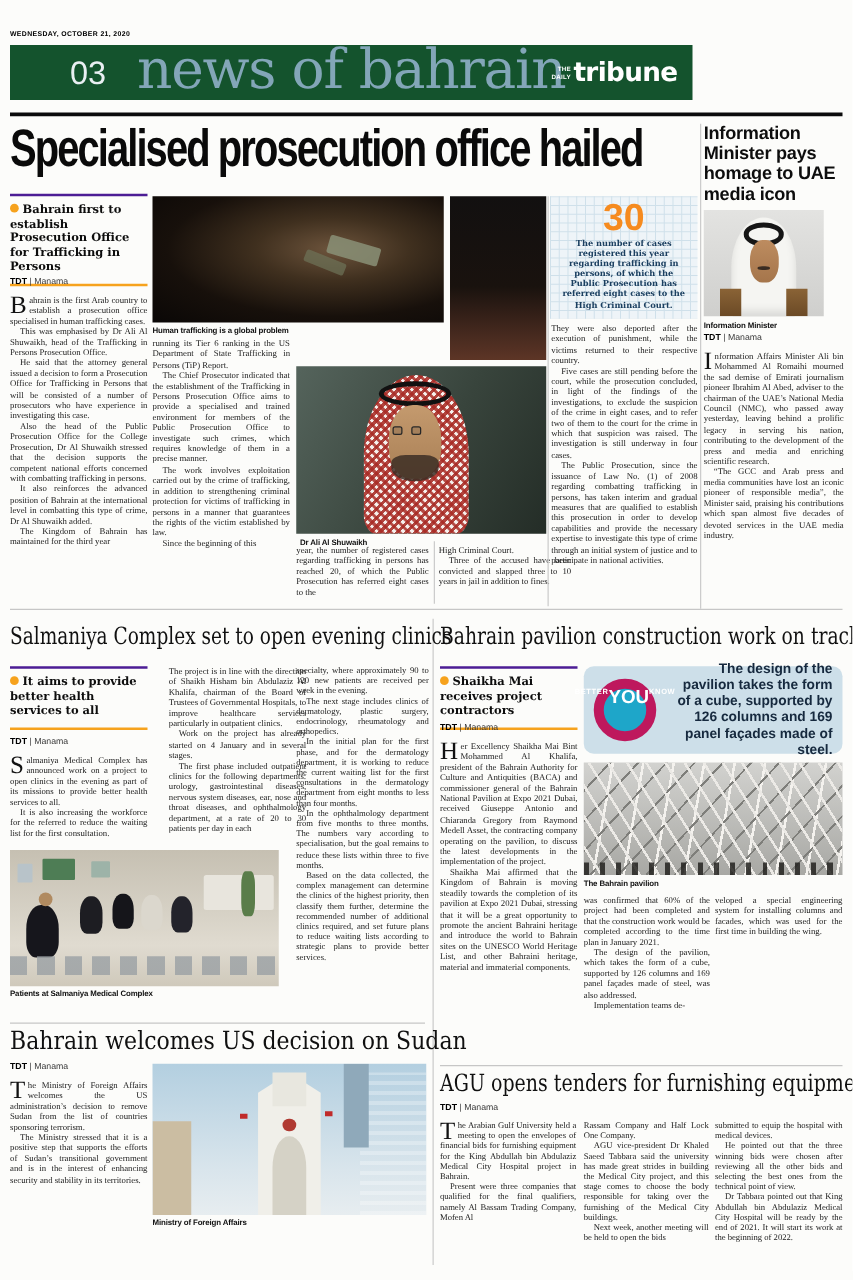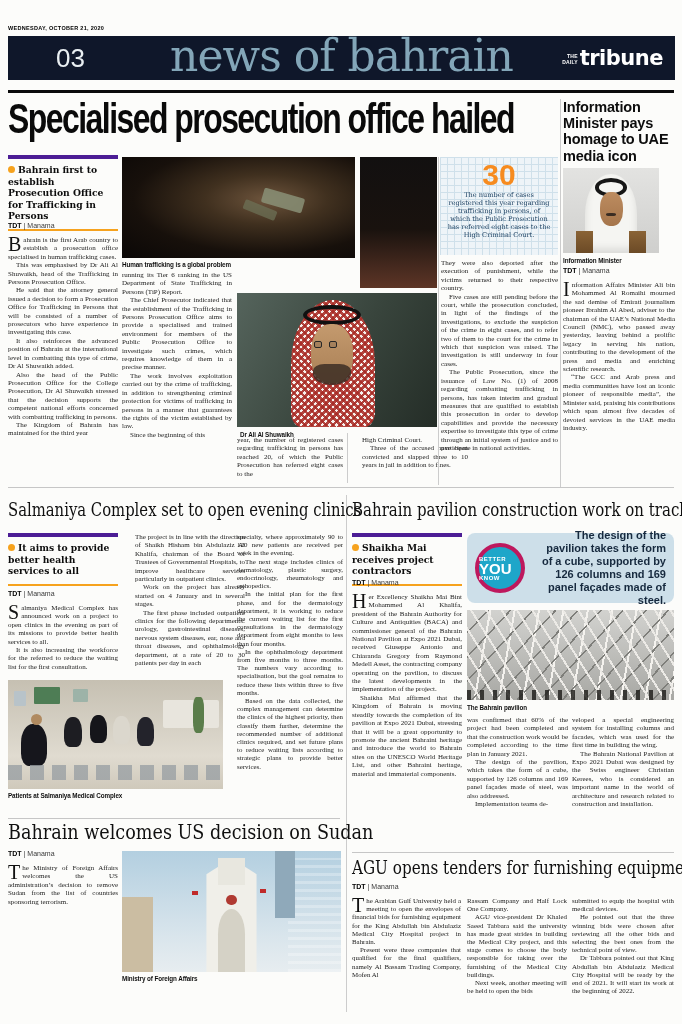--- a/index.html
+++ b/index.html
@@ -1,21 +1,21 @@
 <!DOCTYPE html>
 <html><head>
 <meta charset="utf-8">
 <style>
   *{box-sizing:border-box;margin:0;padding:0}
   html,body{background:#ffffff}
   .page{position:relative;width:682px;height:1024px;background:#fcfcfa;overflow:hidden;font-family:"Liberation Serif",serif}
 
   
   .date{position:absolute;left:8px;top:25px;font:bold 5.5px "Liberation Sans",sans-serif;letter-spacing:.3px;color:#000}
-  .band{position:absolute;left:8px;top:36px;width:667px;height:44px;background:#0f172a}
+  .band{position:absolute;left:8px;top:36px;width:546px;height:44px;background:#14532d}
   .pageno{position:absolute;left:48px;top:7px;font:26px/30px "Liberation Sans",sans-serif;color:#e9eff2}
   .sectitle{position:absolute;left:0;top:-8px;width:100%;text-align:center;font-family:"DejaVu Serif",serif;font-size:44px;line-height:56px;color:#83a6b8;letter-spacing:-1px}
   .brand{position:absolute;right:12px;top:12px;display:flex;align-items:flex-end;color:#fff}
   .brand .sm{font:bold 5px/5.5px "Liberation Sans",sans-serif;text-align:right;margin:0 2px 3px 0;letter-spacing:.2px}
   .brand .big{font-family:"DejaVu Sans",sans-serif;font-weight:bold;font-size:21px;line-height:20px;letter-spacing:-.5px}
   .rule-black{position:absolute;left:8px;top:90px;width:666px;height:2.5px;background:#0b0b0b}
 
   
   .hr{position:absolute;height:1px;background:#c6c6c6}
   .vr{position:absolute;width:1px;background:#cccccc}
@@ -31,31 +31,31 @@
 
   
   .col{position:absolute;font-family:"Liberation Serif",serif;font-size:7px;line-height:8.4px;color:#1b1b1b;text-align:justify}
   .col p{margin:0}
   .col p.ind{text-indent:8px}
   .tight{font-size:6.9px;line-height:8.2px}
   .dc{float:left;font-family:"Liberation Serif",serif;font-size:20px;line-height:16px;padding-right:2px;color:#111}
   .caption{position:absolute;font-family:"Liberation Sans",sans-serif;font-weight:bold;font-size:6.3px;letter-spacing:-.1px;color:#0f0f0f}
   .byline{position:absolute;font-family:"Liberation Sans",sans-serif;font-size:7px;color:#3a3a3a}
   .byline .tdt{font-weight:bold;color:#000}
-  .callout{position:absolute;border-top:4px solid #4c1d95;border-bottom:2px solid #f6a21d;padding:5px 0 7px;font-family:"DejaVu Serif",serif;font-weight:bold;font-size:9.2px;line-height:11.5px;color:#0d0d0d}
+  .callout{position:absolute;border-top:2px solid #4c1d95;border-bottom:2px solid #f6a21d;padding:5px 0 7px;font-family:"DejaVu Serif",serif;font-weight:bold;font-size:9.2px;line-height:11.5px;color:#0d0d0d}
   .dot{display:inline-block;width:7px;height:7px;border-radius:50%;background:#f6a21d;margin-right:3px}
 
   
   .factbox{position:absolute;left:440px;top:157px;width:118px;height:98px;background:#eef4f8;background-image:linear-gradient(#cfe0ea 1px,transparent 1px),linear-gradient(90deg,#cfe0ea 1px,transparent 1px);background-size:7px 7px;text-align:center;padding:2px 7px}
   .factbox .num{font:bold 30px/32px "Liberation Sans",sans-serif;color:#f68b1f}
-  .factbox .txt{font-family:"DejaVu Serif",serif;font-weight:normal;font-size:6.6px;line-height:8.1px;color:#1b3f60}
+  .factbox .txt{font-family:"DejaVu Serif",serif;font-weight:bold;font-size:6.6px;line-height:8.1px;color:#1b3f60}
 
   
   .knowbox{position:absolute;left:467px;top:533px;width:207px;height:70px;background:#cddfe9;border-radius:8px;display:flex;align-items:center;padding:6px 8px}
-  .badge{flex:none;width:50px;height:50px;border-radius:50%;background:#1ea6c9;border:4px solid #be185d;color:#fff;display:flex;flex-direction:column;justify-content:center;text-align:left;font-family:"Liberation Sans",sans-serif;margin-right:8px}
+  .badge{flex:none;width:50px;height:50px;border-radius:50%;background:#1ea6c9;border:8px solid #be185d;color:#fff;display:flex;flex-direction:row;justify-content:center;text-align:left;font-family:"Liberation Sans",sans-serif;margin-right:8px}
   .badge .s{font-size:6px;font-weight:bold;letter-spacing:.5px}
   .badge .b{font-size:15px;line-height:13px;font-weight:bold}
   .knowfact{flex:1;font:bold 11px/13px "Liberation Sans",sans-serif;color:#16293e;text-align:right}
 
   
   .ph{position:absolute;overflow:hidden}
   #ph-trafficking{left:122px;top:157px;width:233px;height:101px;background:radial-gradient(ellipse at 62% 42%,#6d543c 0%,#40301f 30%,#17100b 65%,#0a0706 100%)}
   .bill{position:absolute;left:60%;top:36%;width:42px;height:15px;background:#8a9077;border-radius:2px;transform:rotate(16deg);opacity:.85}
   .bill2{position:absolute;left:52%;top:48%;width:34px;height:10px;background:#6e7459;border-radius:2px;transform:rotate(22deg);opacity:.7}
   #ph-strip{left:360px;top:157px;width:77px;height:131px;background:linear-gradient(180deg,#121010 0%,#19120e 55%,#472a1f 85%,#5d3526 100%)}
@@ -126,22 +126,22 @@
   <div class="callout" style="left:8px;top:155px;width:110px">
     <span class="dot"></span><span>Bahrain first to establish Prosecution Office for Trafficking in Persons</span>
   </div>
   <div class="byline" style="left:8px;top:222px">
     <span class="tdt">TDT</span> <span>|</span> <span>Manama</span>
   </div>
   <div class="col" style="left:8px;top:236px;width:110px">
     <p><span class="dc">B</span><span>ahrain is the first Arab country to establish a prosecution office specialised in human trafficking cases.</span></p>
     <p class="ind">This was emphasised by Dr Ali Al Shuwaikh, head of the Trafficking in Persons Prosecution Office.</p>
     <p class="ind">He said that the attorney general issued a decision to form a Prosecution Office for Trafficking in Persons that will be consisted of a number of prosecutors who have experience in investigating this case.</p>
+    <p class="ind">Also the head of the Public Prosecution Office for the College Prosecution, Dr Al Shuwaikh stressed that the decision supports the competent national efforts concerned with combatting trafficking in persons.</p>
     <p class="ind">It also reinforces the advanced position of Bahrain at the international level in combatting this type of crime, Dr Al Shuwaikh added.</p>
-    <p class="ind">Also the head of the Public Prosecution Office for the College Prosecution, Dr Al Shuwaikh stressed that the decision supports the competent national efforts concerned with combatting trafficking in persons.</p>
     <p class="ind">The Kingdom of Bahrain has maintained for the third year</p>
   </div>
 
   <div class="ph" id="ph-trafficking">
     <div class="bill"></div>
     <div class="bill2"></div>
   </div>
   <div class="caption" style="left:122px;top:261px">Human trafficking is a global problem</div>
 
   <div class="ph" id="ph-strip"></div>
@@ -159,21 +159,21 @@
     <div class="face"></div>
     <div class="lens l"></div>
     <div class="lens r"></div>
     <div class="beard"></div>
   </div>
   <div class="caption" style="left:240px;top:431px">Dr Ali Al Shuwaikh</div>
 
   <div class="col" style="left:237px;top:436px;width:106px">
     <p>year, the number of registered cases regarding trafficking in persons has reached 20, of which the Public Prosecution has referred eight cases to the</p>
   </div>
-  <div class="col" style="left:362px;top:436px;width:106px">
+  <div class="col" style="left:351px;top:436px;width:106px">
     <p>High Criminal Court.</p>
     <p class="ind">Three of the accused have been convicted and slapped three to 10 years in jail in addition to fines.</p>
   </div>
 
   <div class="factbox">
     <div class="num">30</div>
     <div class="txt">The number of cases registered this year regarding trafficking in persons, of which the Public Prosecution has referred eight cases to the High Criminal Court.</div>
   </div>
 
   <div class="col" style="left:441px;top:259px;width:117px">
@@ -271,29 +271,29 @@
     <div class="crowd"></div>
   </div>
   <div class="caption" style="left:467px;top:704px">The Bahrain pavilion</div>
   <div class="col" style="left:467px;top:716px;width:101px">
     <p>was confirmed that 60% of the project had been completed and that the construction work would be completed according to the time plan in January 2021.</p>
     <p class="ind">The design of the pavilion, which takes the form of a cube, supported by 126 columns and 169 panel façades made of steel, was also addressed.</p>
     <p class="ind">Implementation teams de-</p>
   </div>
   <div class="col" style="left:572px;top:716px;width:102px">
     <p>veloped a special engineering system for installing columns and facades, which was used for the first time in building the wing.</p>
-    <p class="ind">The Bahrain National Pavilion at Expo 2021 Dubai was designed by the Swiss engineer Christian Kerees, who is considered an important name in the world of architecture and research related to construction and installation.</p>
   </div>
 
   <div class="h-serif" id="sudan-head">Bahrain welcomes US decision on Sudan</div>
   <div class="byline" style="left:8px;top:850px">
     <span class="tdt">TDT</span> <span>|</span> <span>Manama</span>
   </div>
   <div class="col" style="left:8px;top:864px;width:110px">
     <p><span class="dc">T</span><span>he Ministry of Foreign Affairs welcomes the US administration’s decision to remove Sudan from the list of countries sponsoring terrorism.</span></p>
+    <p class="ind">The Ministry stressed that it is a positive step that supports the efforts of Sudan’s transitional government and is in the interest of enhancing security and stability in its territories.</p>
   </div>
   <div class="ph" id="ph-mofa">
     <div class="tower-r"></div>
     <div class="tower-r2"></div>
     <div class="bld-l"></div>
     <div class="monument"></div>
     <div class="m-top"></div>
     <div class="emb"></div>
     <div class="arch"></div>
     <div class="flag fl1"></div>

